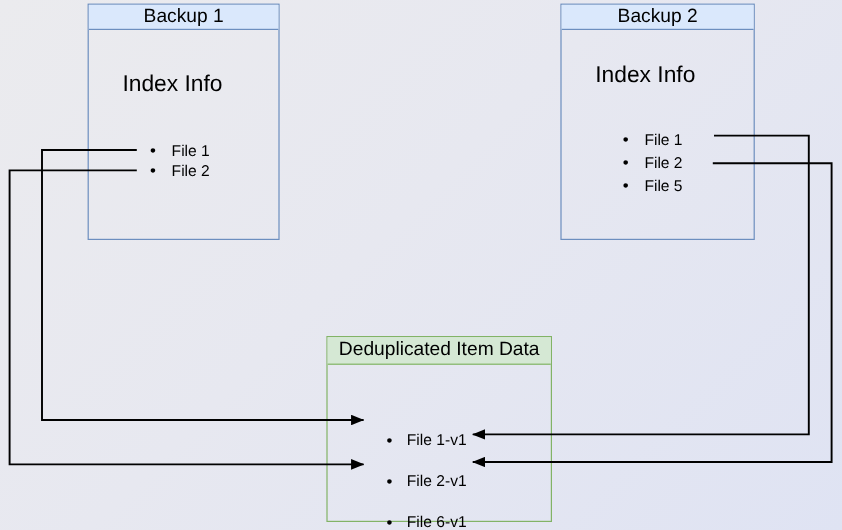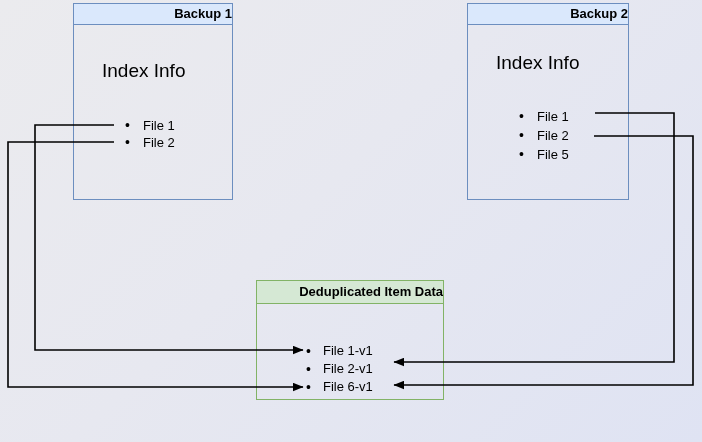--- a/index.html
+++ b/index.html
@@ -18,23 +18,23 @@
   .node {
     position: absolute;
     box-sizing: border-box;
     background: transparent;
   }
   .node.blue  { border: 1px solid var(--blue-border, #6c8ebf); }
   .node.green { border: 1px solid var(--green-border, #82b366); }
   .title-bar {
     box-sizing: border-box;
     width: 100%;
-    text-align: right;
-    font-weight: bold;
-    font-size: 13px;
+    text-align: center;
+    font-weight: normal;
+    font-size: 16px;
   }
   .blue .title-bar {
     background: var(--blue-fill, #dae8fc);
     border-bottom: 1px solid var(--blue-border, #6c8ebf);
     height: 21px;
     line-height: 20px;
   }
   .green .title-bar {
     background: var(--green-fill, #d5e8d4);
     border-bottom: 1px solid var(--green-border, #82b366);
@@ -68,23 +68,23 @@
   #backup1 { left: 73px; top: 3px; width: 160px; height: 197px; }
   #backup1 .index-label { left: 28px; top: 57px; }
   #backup1 ul { left: 48px; top: 113px; }
   #backup1 li { height: 17px; line-height: 17px; padding-left: 21px; }
   
   #backup2 { left: 467px; top: 3px; width: 162px; height: 197px; }
   #backup2 .index-label { left: 28px; top: 49px; }
   #backup2 ul { left: 48px; top: 103px; }
   #backup2 li { height: 19px; line-height: 19px; padding-left: 21px; }
   
-  #dedup { left: 256px; top: 280px; width: 188px; height: 120px; }
+  #dedup { left: 272px; top: 280px; width: 188px; height: 155px; }
   #dedup ul { left: 46px; top: 61px; }
-  #dedup li { height: 18px; line-height: 18px; padding-left: 20px; }
+  #dedup li { height: 18px; line-height: 18px; padding-left: 20px; margin-top: 16px; }
 
   #edges {
     position: absolute;
     left: 0;
     top: 0;
     pointer-events: none;
   }
   #edges path {
     fill: none;
     stroke: var(--line-color, #000);

